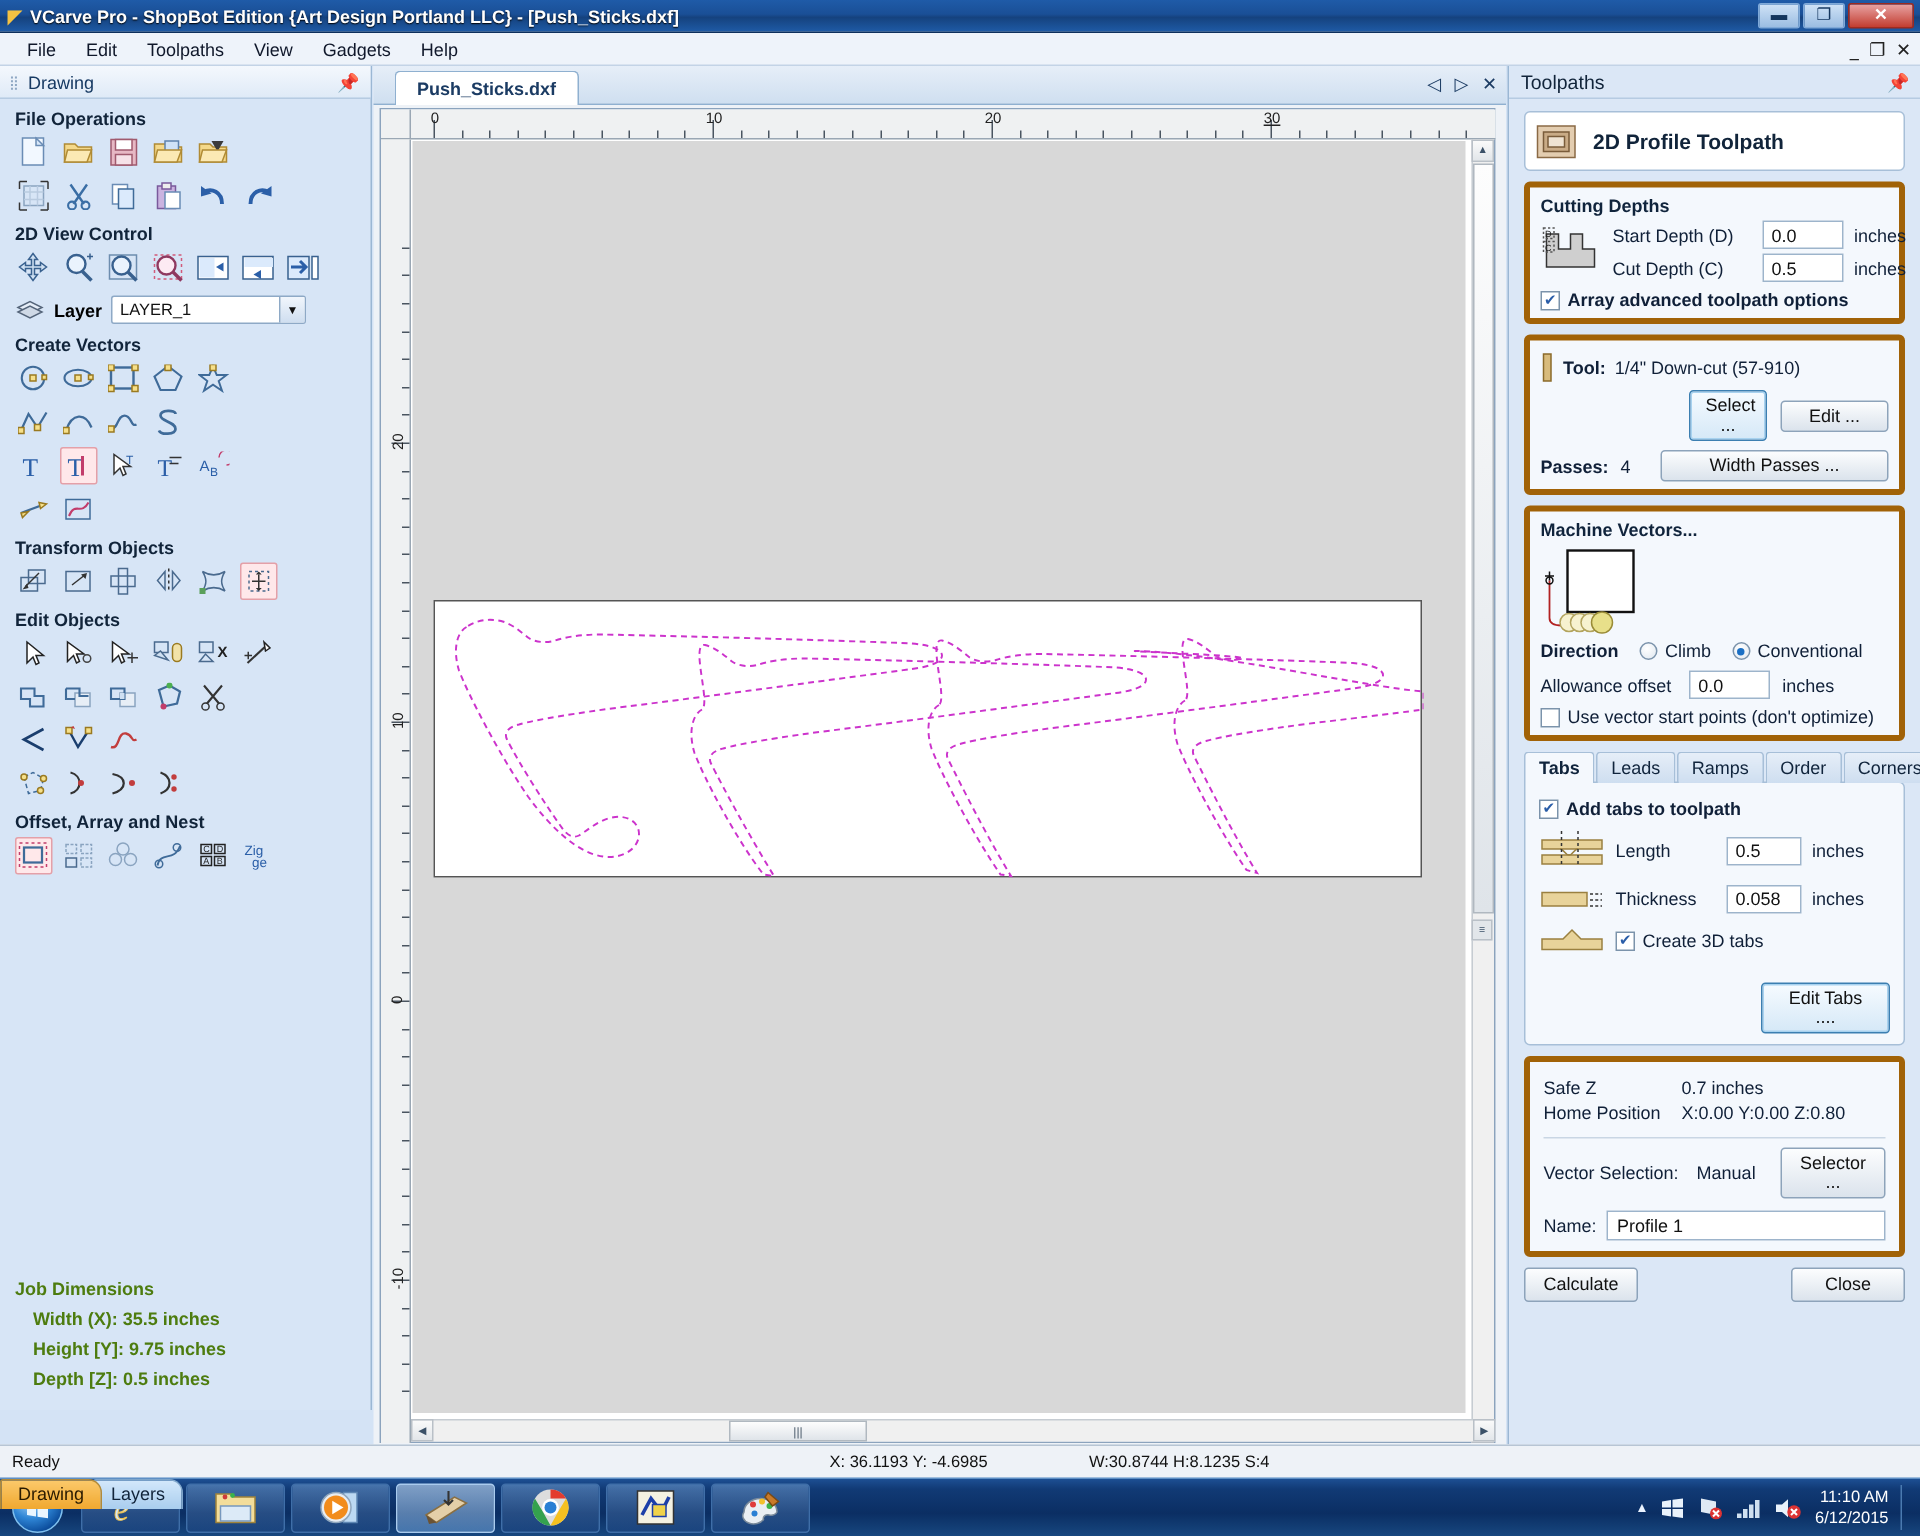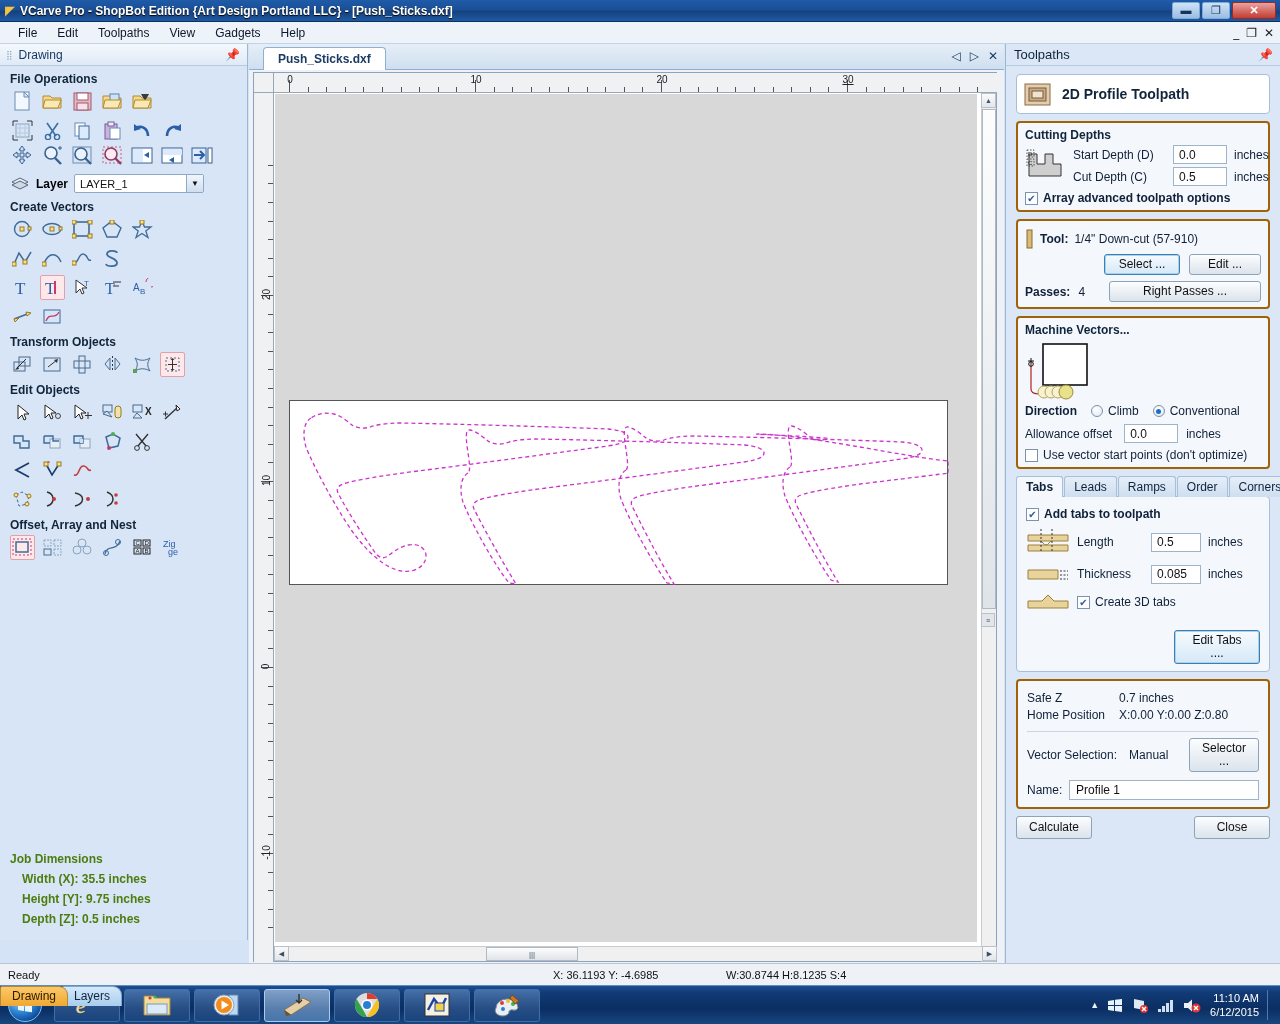--- a/index.html
+++ b/index.html
@@ -104,21 +104,21 @@
     background:#fff; border:1px solid #555; }
   #vscroll { position:absolute; right:0; top:20px; width:15px; height:869px; background:#f0f0f0; border-left:1px solid #c6ccd2;}
   #hscroll { position:absolute; left:20px; bottom:0; width:723px; height:15px; background:#f0f0f0; border-top:1px solid #c6ccd2;}
   .sb-arrow { position:absolute; width:15px; height:15px; background:linear-gradient(180deg,#fafafa,#e2e6ea);
      border:1px solid #b9c0c7; display:flex; align-items:center; justify-content:center; font-size:7px; color:#3b5168;}
   .sb-thumb { position:absolute; background:linear-gradient(180deg,#fdfdfd,#dfe4e9); border:1px solid #b0b8c0; }
 
   
   #rightpanel { position:absolute; left:1005px; top:44px; width:275px; height:919px;
      background:#dbe7f6; border-left:1px solid #9bb7d4; }
-  .grp { margin:0 10px 7px 10px; background:#f4f8fd; border:2px solid #a16207; border-radius:4px; padding:5px 7px; }
+  .grp { margin:0 10px 7px 10px; background:#f4f8fd; border:4px solid #a16207; border-radius:4px; padding:5px 7px; }
   .grp-title { font-weight:bold; font-size:12px; color:#10243c; }
   .row { display:flex; align-items:center; margin-top:3px; }
   .lbl { font-size:12px; color:#102038; }
   .num {
     height:19px; border:1px solid #9db4cb; background:#fff; font-size:12px;
     padding:1px 5px; color:#111; display:flex; align-items:center;
   }
   .btn {
     border:1px solid #8da3ba; border-radius:3px; background:linear-gradient(180deg,#fcfdfe,#dbe3ec);
     font-size:12px; color:#111; padding:3px 10px; text-align:center; line-height:13px;
@@ -268,20 +268,21 @@
         </svg>
       </div>
     <div class="ticon">
         <svg width="21" height="19">
           <path d="M5 15 C5 7 12 4 17 7" stroke="#2b5fa8" stroke-width="2.6" fill="none"></path>
           <path d="M19 3 L19 10 L12 8 Z" fill="#2b5fa8"></path>
         </svg>
       </div>
   </div>
 
+  <div class="sec-title">2D View Control</div>
   <div class="iconrow">
     <div class="ticon">
         <svg width="21" height="21">
           <path d="M10 1 L13 5 H11 V9 H15 V7 L19 10 L15 13 V11 H11 V15 H13 L10 19 L7 15 H9 V11 H5 V13 L1 10 L5 7 V9 H9 V5 H7 Z" fill="#cfe0f2" stroke="#39618f"></path>
         </svg>
       </div>
     <div class="ticon">
         <svg width="21" height="21">
           <circle cx="9" cy="8" r="6" fill="#eaf3fd" stroke="#39618f" stroke-width="1.6"></circle>
           <path d="M13 13 L19 19" stroke="#39618f" stroke-width="2.4"></path>
@@ -860,27 +861,27 @@
 
   <div class="grp">
     <div class="row">
       <svg width="9" height="20" style="margin-right:6px;flex:none">
         <rect x="2" y="1" width="5" height="18" fill="#d8bb7c" stroke="#8a6a2a"></rect>
       </svg>
       <b class="lbl">Tool:</b>
       <span class="lbl" style="margin-left:6px">1/4" Down-cut (57-910)</span>
     </div>
     <div class="row" style="justify-content:flex-end; gap:9px; margin-top:5px">
-      <div class="btn focus" style="width:76px">Select ...</div>
+      <div class="btn focus" style="width:52px">Select ...</div>
       <div class="btn" style="width:72px">Edit ...</div>
     </div>
     <div class="row" style="margin-top:6px">
       <b class="lbl">Passes:</b>
       <span class="lbl" style="margin-left:8px">4</span>
-      <div class="btn" style="margin-left:auto; width:152px">Right Passes ...</div>
+      <div class="btn" style="margin-left:auto; width:152px">Width Passes ...</div>
     </div>
   </div>
 
   <div class="grp">
     <div class="grp-title">Machine Vectors...</div>
     <div style="display:flex">
       <svg width="72" height="62" style="flex:none;margin-top:2px">
         <rect x="18" y="5" width="44" height="41" fill="#fff" stroke="#111" stroke-width="1.6"></rect>
         <path d="M6 25 L6 50 C6 54 10 55 14 55" fill="none" stroke="#b22222" stroke-width="1.2"></path>
         <path d="M3 22 h6 M6 19 v6" stroke="#111"></path>
@@ -931,21 +932,21 @@
       <span class="lbl" style="width:74px;margin-left:7px">Length</span>
       <div class="num" style="width:50px">0.5</div>
       <span class="lbl" style="margin-left:7px">inches</span>
     </div>
     <div class="row" style="margin-top:7px">
       <svg width="44" height="22" style="flex:none">
         <path d="M2 7 h30 v9 h-30 Z" fill="#e8d39a" stroke="#9a8040"></path>
         <path d="M34 8 h8 M34 12 h8 M34 16 h8" stroke="#333" stroke-dasharray="2,1.5"></path>
       </svg>
       <span class="lbl" style="width:74px;margin-left:7px">Thickness</span>
-      <div class="num" style="width:50px">0.085</div>
+      <div class="num" style="width:50px">0.058</div>
       <span class="lbl" style="margin-left:7px">inches</span>
     </div>
     <div class="row" style="margin-top:7px">
       <svg width="44" height="20" style="flex:none">
         <path d="M2 9 h14 l6 -6 l6 6 h14 v7 h-40 Z" fill="#e8d39a" stroke="#9a8040"></path>
       </svg>
       <span class="chk" style="margin-left:7px">✔</span>
       <span class="lbl">Create 3D tabs</span>
     </div>
     <div class="row" style="justify-content:flex-end; margin-top:18px">

